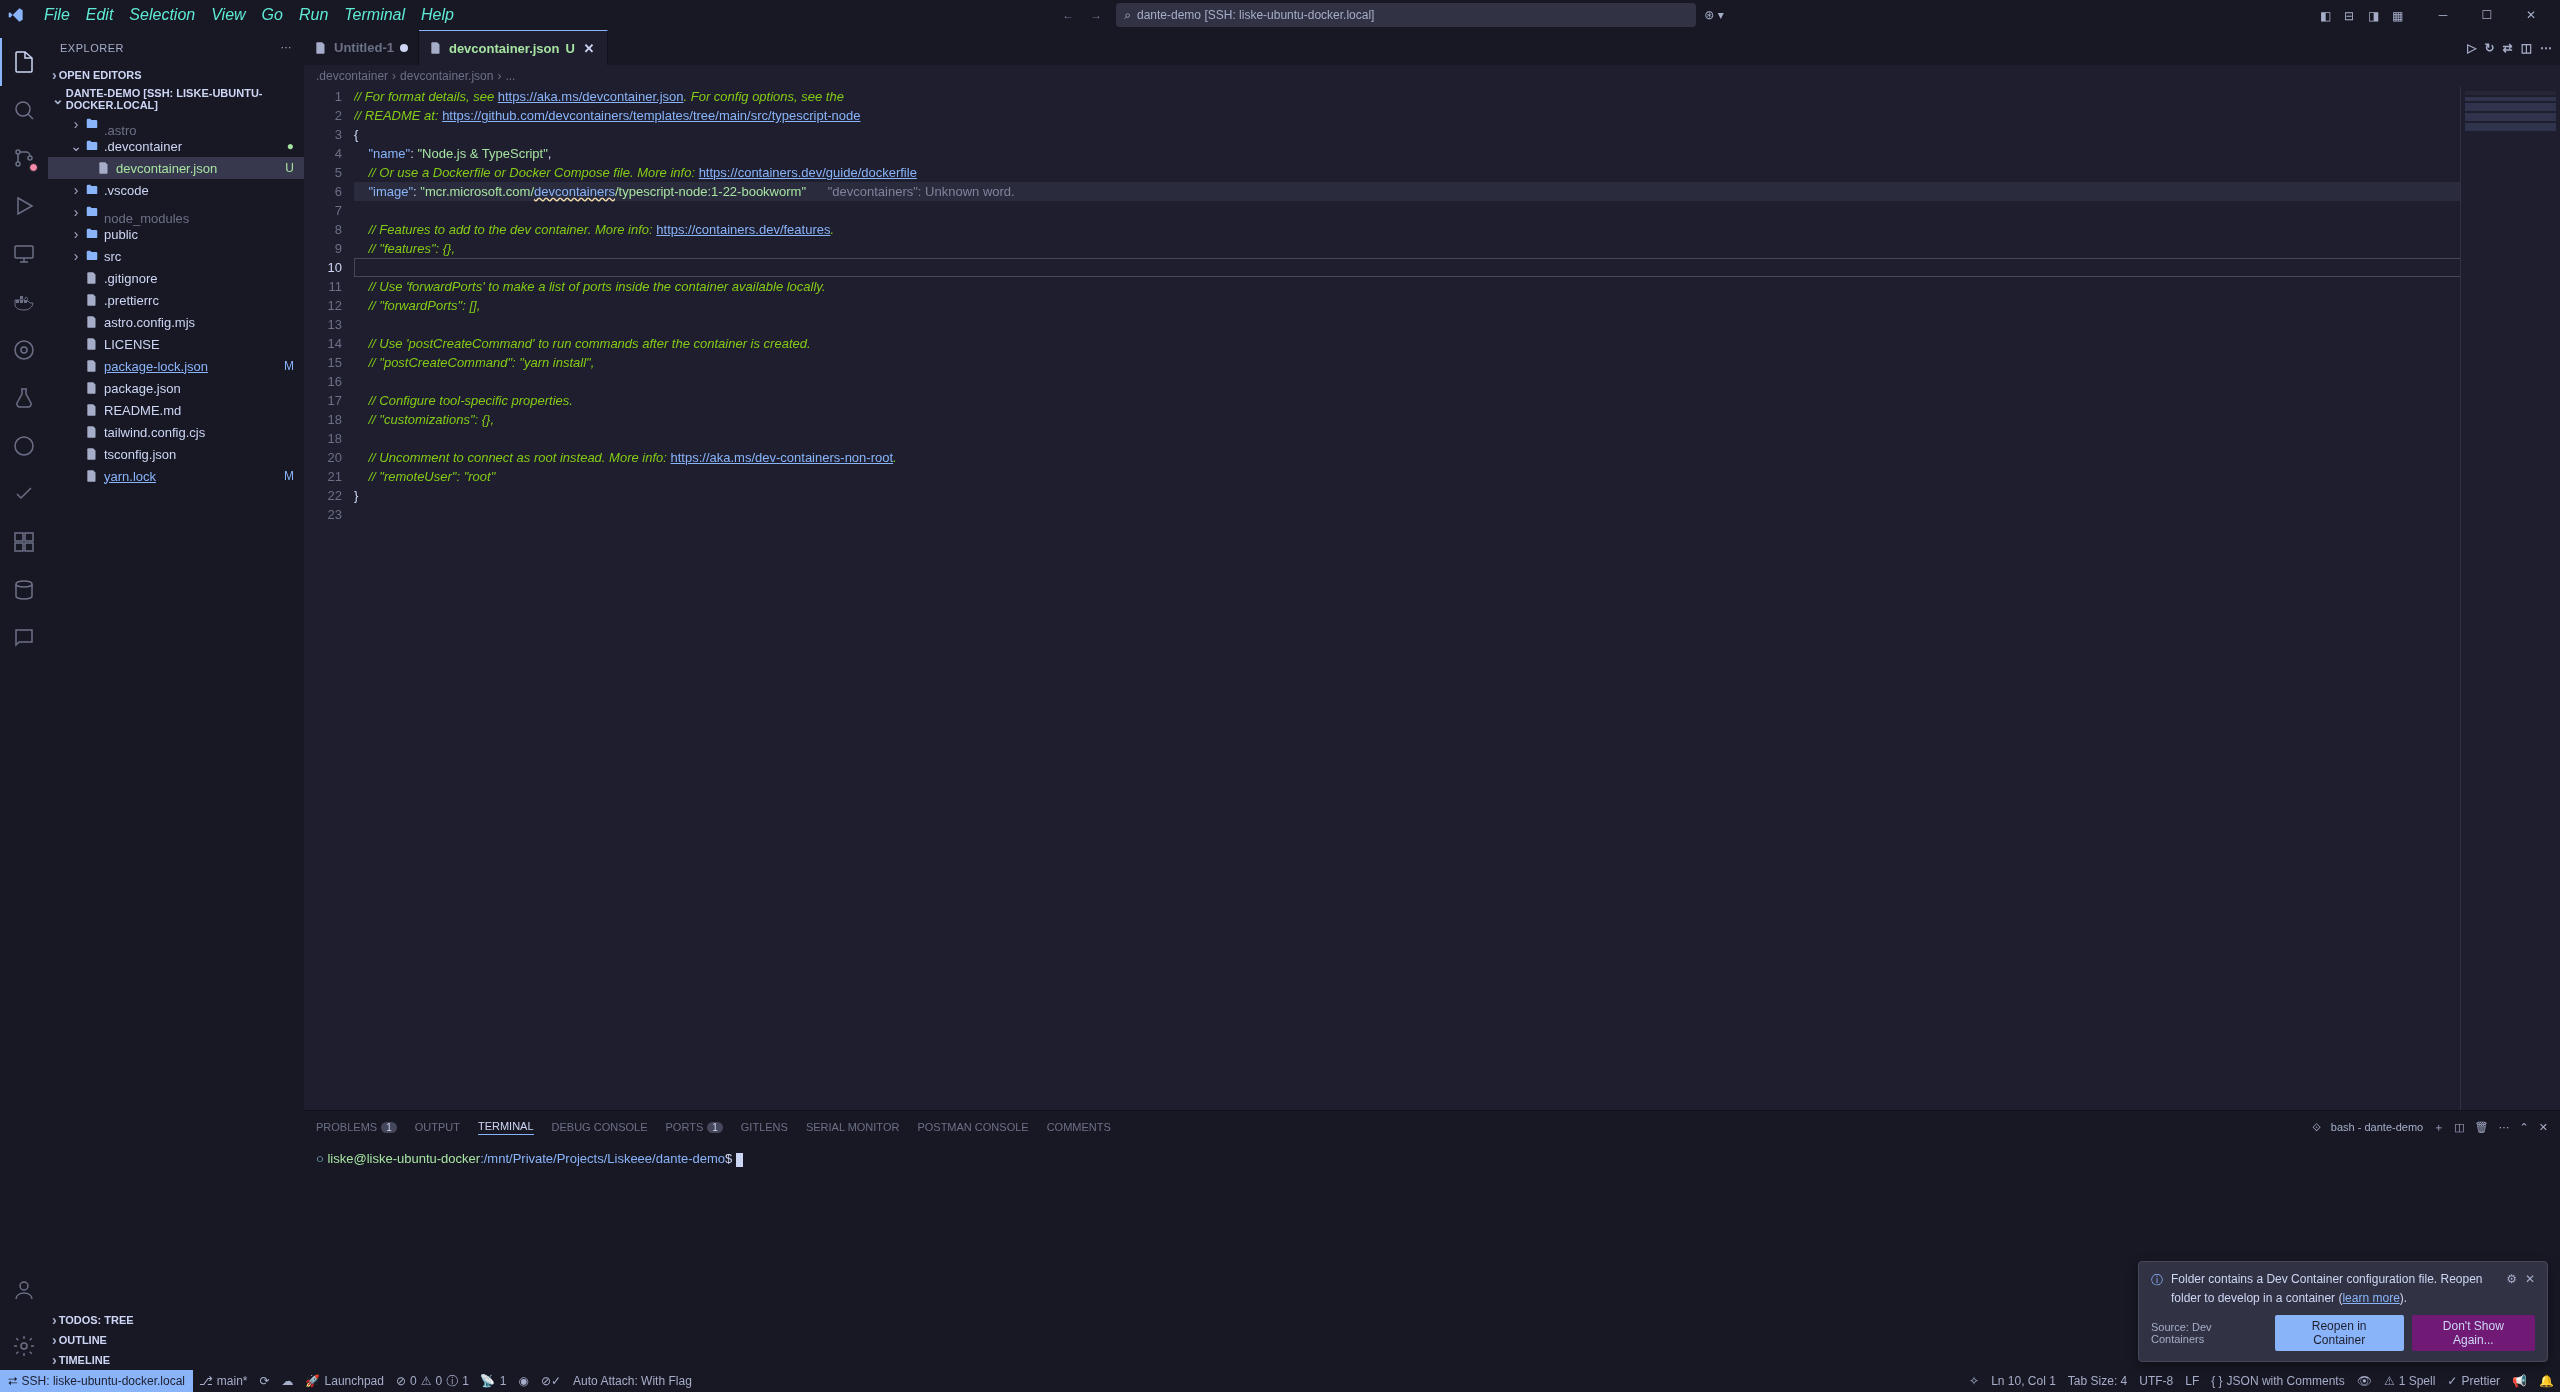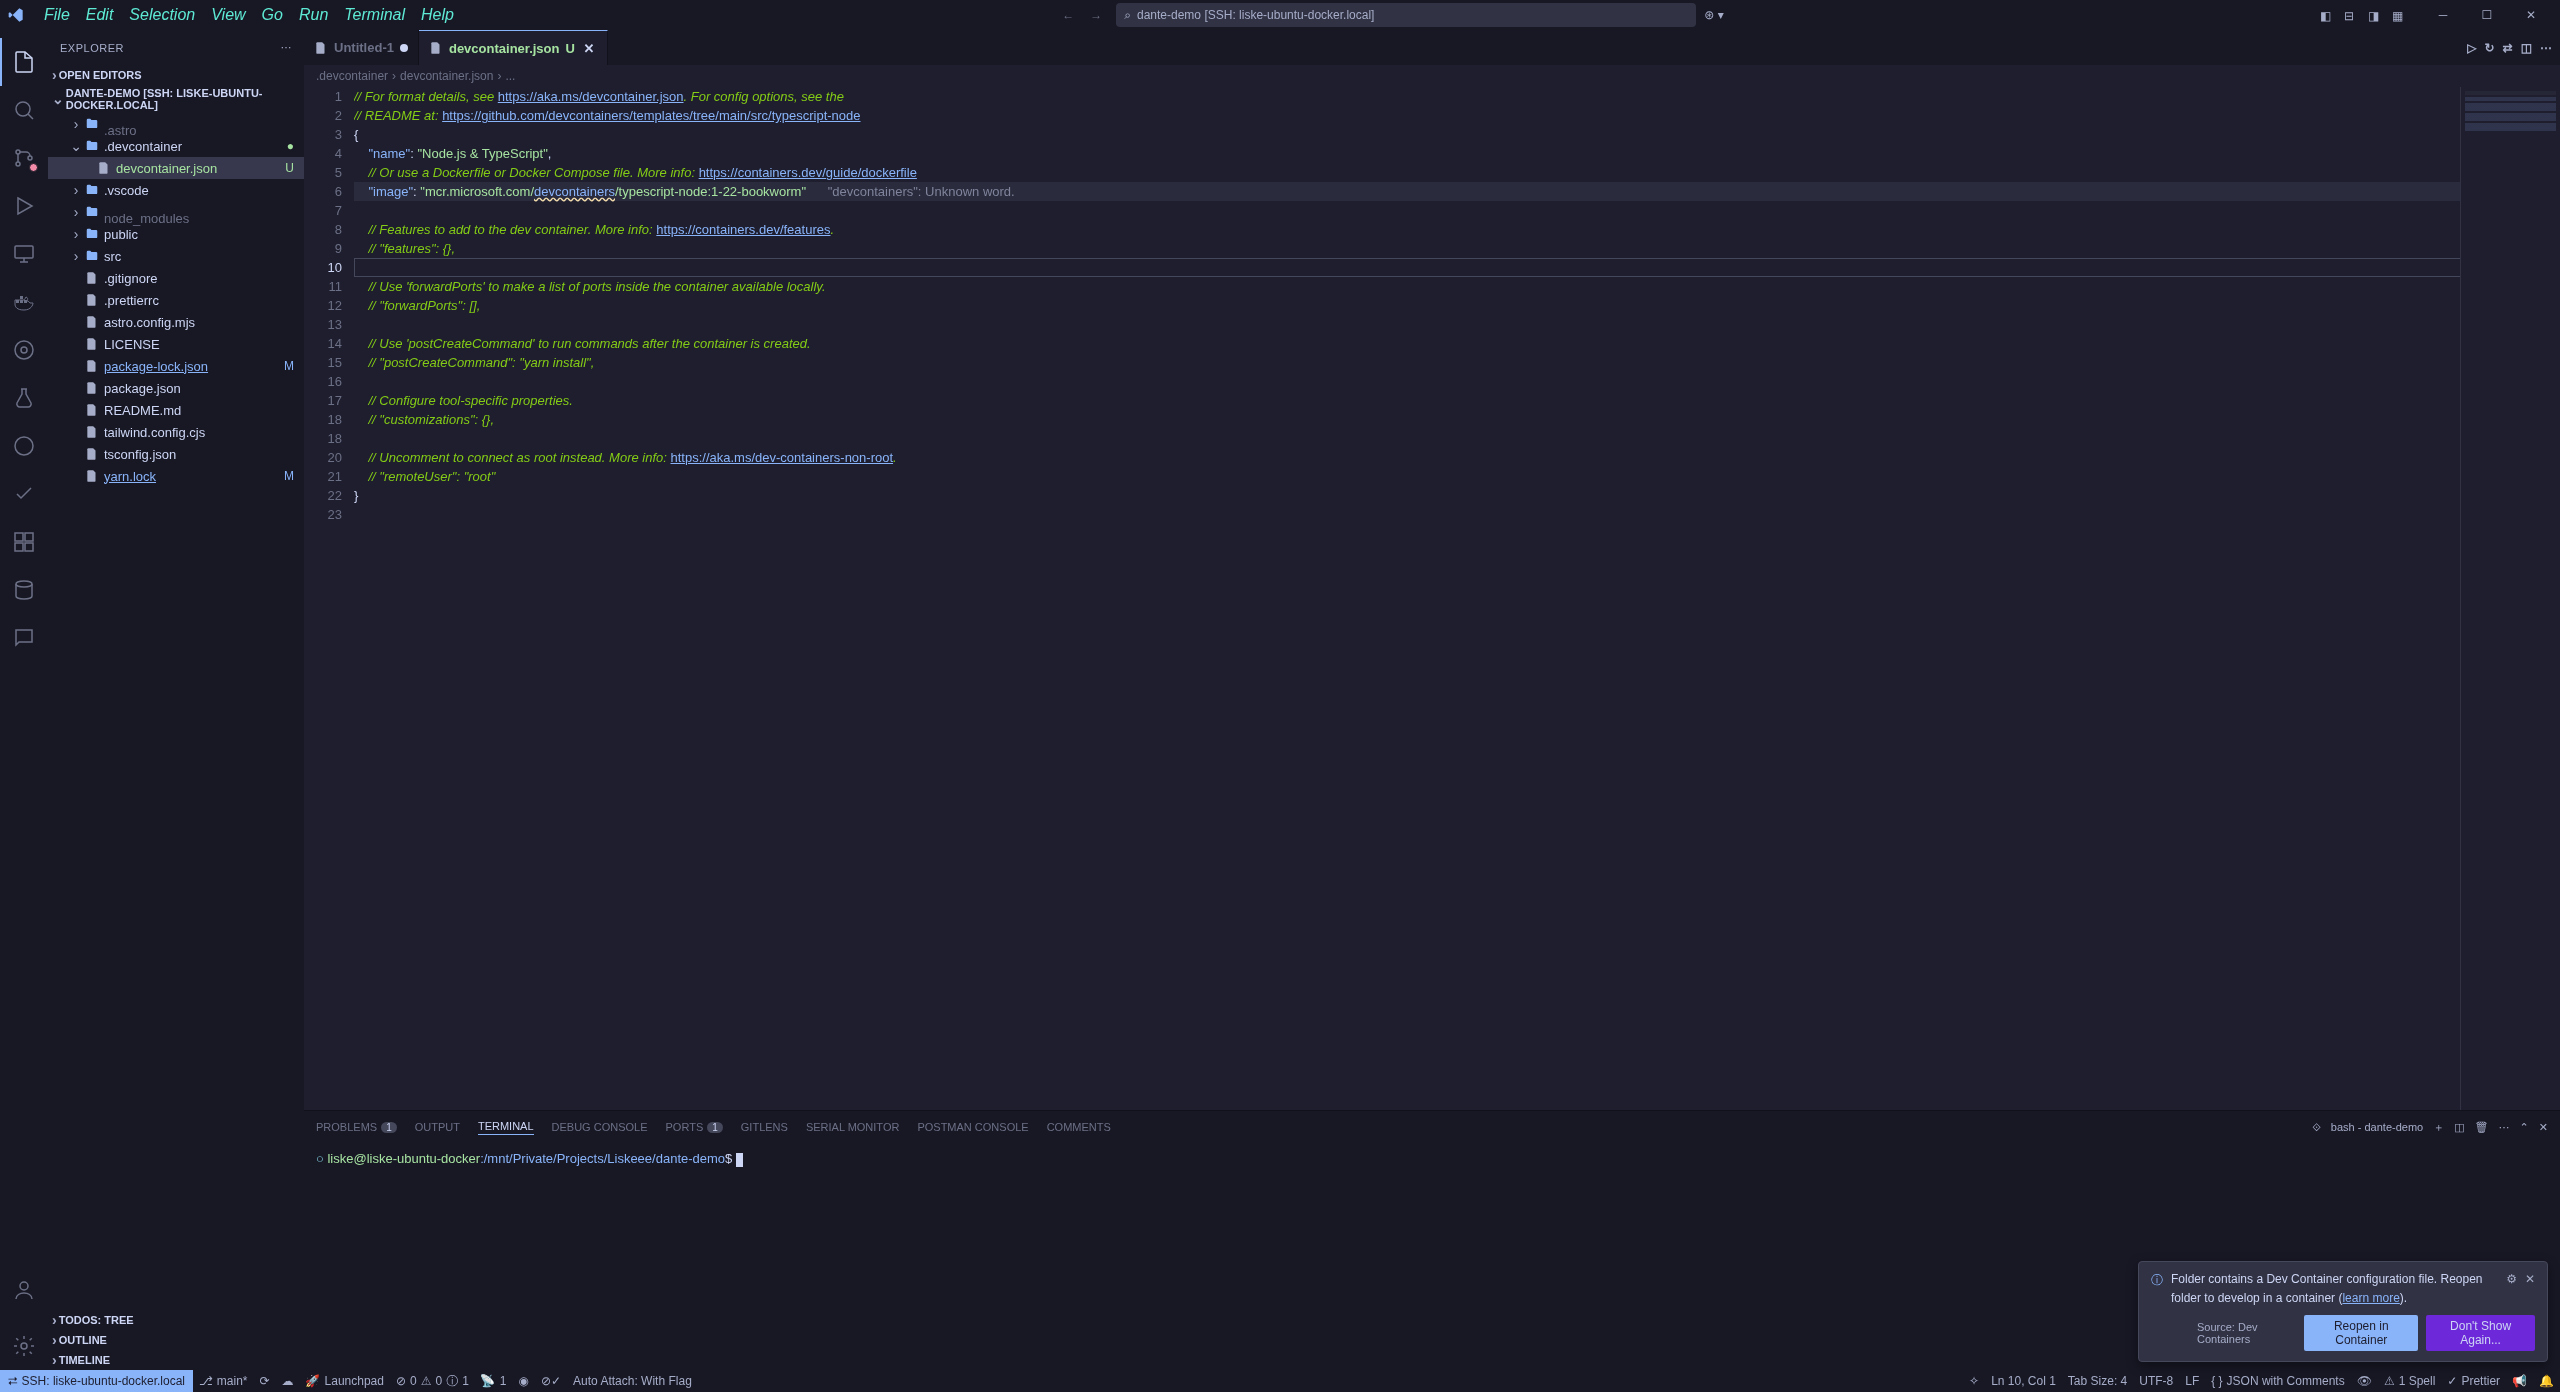--- a/index.html
+++ b/index.html
@@ -89,23 +89,23 @@
 .statusbar { height: 22px; background: #181825; display: flex; align-items: center; font-size: 12px; color: #a6adc8; }
 .status-remote { background: #89b4fa; color: #1e1e2e; height: 100%; display: flex; align-items: center; padding: 0 8px; gap: 4px; }
 .status-item { padding: 0 6px; display: flex; align-items: center; gap: 4px; cursor: pointer; height: 100%; }
 .status-right { margin-left: auto; display: flex; }
 
 .notification { position: absolute; bottom: 30px; right: 12px; width: 410px; background: #313244; border: 1px solid #45475a; border-radius: 4px; padding: 10px 12px; font-size: 12px; color: #cdd6f4; box-shadow: 0 4px 12px rgba(0,0,0,0.4); }
 .notif-header { display: flex; align-items: flex-start; gap: 8px; }
 .notif-close { margin-left: auto; display: flex; gap: 8px; color: #a6adc8; cursor: pointer; }
 .notif-body { margin-top: 2px; padding-left: 20px; }
 .notif-link { color: #89b4fa; text-decoration: underline; cursor: pointer; }
-.notif-actions { display: flex; justify-content: flex-end; gap: 8px; margin-top: 10px; align-items: center; margin-left: 46px; }
+.notif-actions { display: flex; justify-content: flex-end; gap: 8px; margin-top: 10px; align-items: center; }
 .notif-source { margin-right: auto; color: #a6adc8; font-size: 11px; }
-.notif-btn { background: #6d28d9; border: none; color: #cdd6f4; padding: 4px 10px; border-radius: 2px; font-size: 12px; cursor: pointer; }
+.notif-btn { background: #701a75; border: none; color: #cdd6f4; padding: 4px 10px; border-radius: 2px; font-size: 12px; cursor: pointer; }
 .notif-btn.primary { background: #89b4fa; color: #1e1e2e; }
 
 svg { display: block; }
 .chevron-right::before { content: "›"; font-size: 14px; }
 .chevron-down::before { content: "⌄"; font-size: 14px; }
 </style>
 </head>
 <body>
 
 <div class="titlebar">

